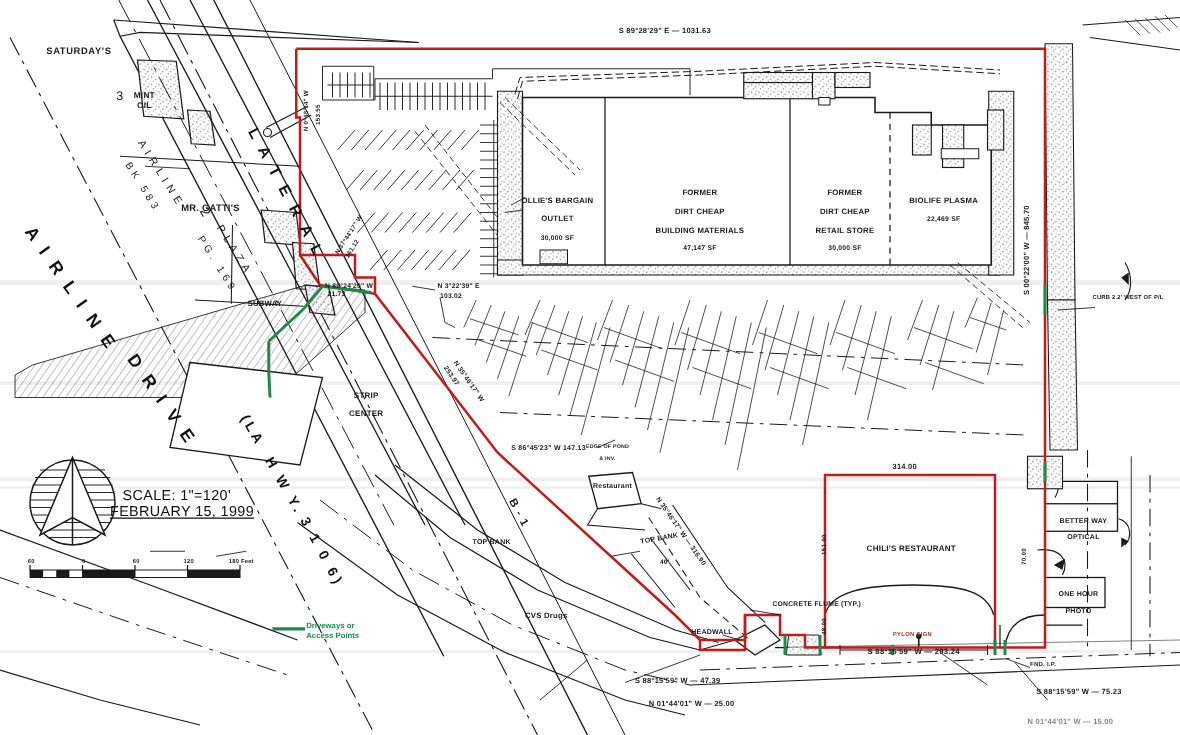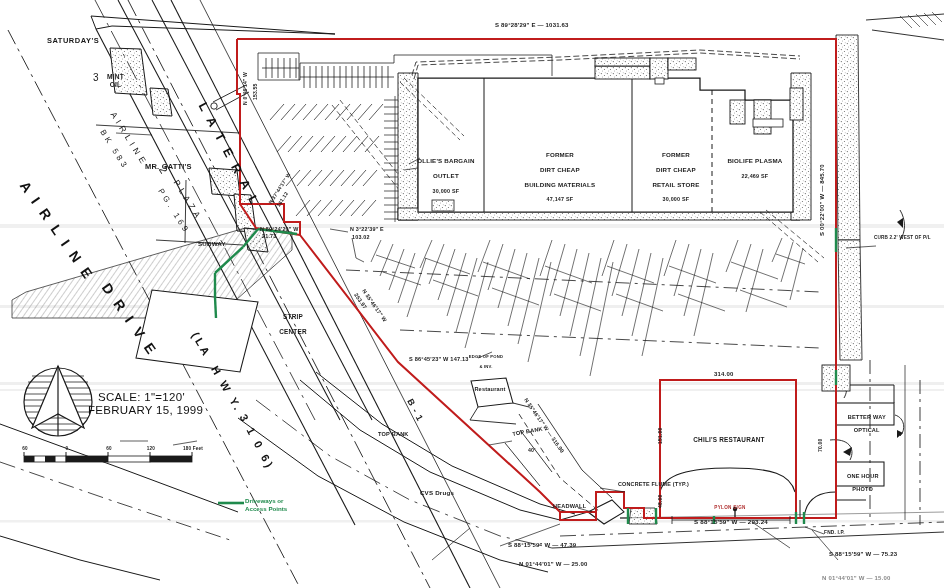--- a/index.html
+++ b/index.html
@@ -469,21 +469,21 @@
     <line x1="790" y1="516" x2="790" y2="524"></line>
   </g>
 </svg>
 
 <div class="lbl roadname" style="left:30px;top:178px;font-size:14px;transform:rotate(55deg);transform-origin:0 0;">A I R L I N E</div>
 <div class="lbl roadname" style="left:112px;top:280px;font-size:14px;transform:rotate(55deg);transform-origin:0 0;">D R I V E</div>
 <div class="lbl roadname" style="left:200px;top:330px;font-size:11px;transform:rotate(60deg);transform-origin:0 0;">(LA  H W Y.</div>
 <div class="lbl roadname" style="left:248px;top:412px;font-size:11px;transform:rotate(62deg);transform-origin:0 0;">3 1 0 6)</div>
 <div class="lbl roadname" style="left:208px;top:100px;font-size:12.5px;transform:rotate(62deg);transform-origin:0 0;">L A T E R A L</div>
 
-<div class="lbl small" style="left:47px;top:37px;font-size:7.5px;letter-spacing:.5px;">SATURDAY'S</div>
+<div class="lbl small" style="left:37px;top:37px;font-size:7.5px;letter-spacing:.5px;">SATURDAY'S</div>
 <div class="lbl small" style="left:107px;top:73px;font-size:6.6px;"><span>MINT</span><br><span>OIL</span></div>
 <div class="lbl" style="left:93px;top:72px;font-size:10px;font-weight:normal;">3</div>
 <div class="lbl" style="left:167px;top:164px;font-size:11px;font-weight:normal;transform:rotate(58deg);transform-origin:0 0;">2</div>
 <div class="lbl small" style="left:145px;top:163px;font-size:7.5px;">MR. GATTI'S</div>
 <div class="lbl" style="left:117px;top:110px;font-size:8.5px;font-weight:normal;letter-spacing:1px;transform:rotate(58deg);transform-origin:0 0;">A I R L I N E</div>
 <div class="lbl" style="left:180px;top:178px;font-size:8.5px;font-weight:normal;letter-spacing:1px;transform:rotate(58deg);transform-origin:0 0;">P L A Z A</div>
 <div class="lbl" style="left:106px;top:128px;font-size:8px;font-weight:normal;letter-spacing:.5px;transform:rotate(58deg);transform-origin:0 0;">B K   5 8 3</div>
 <div class="lbl" style="left:164px;top:187px;font-size:8px;font-weight:normal;letter-spacing:.5px;transform:rotate(58deg);transform-origin:0 0;">P G .   1 6 9</div>
 <div class="lbl small" style="left:198px;top:240px;font-size:6.2px;">SUBWAY</div>
 
@@ -557,21 +557,21 @@
 <div class="lbl bearing" style="left:519px;top:561px;font-size:6px;">N 01°44'01"  W  —  25.00</div>
 <div class="lbl bearing" style="left:672px;top:518px;font-size:6.2px;width:118px;">S 88°15'59"  W  —  293.24</div>
 <div class="lbl bearing" style="left:829px;top:551px;font-size:6px;">S 88°15'59"  W  —  75.23</div>
 <div class="lbl bearing" style="left:822px;top:575px;font-size:6px;opacity:.55;">N 01°44'01"  W  —  15.00</div>
 <div class="lbl" style="left:714px;top:371px;font-size:6px;">314.00</div>
 <div class="lbl" style="left:658px;top:444px;font-size:5px;transform:rotate(-90deg);transform-origin:0 0;">151.00</div>
 <div class="lbl" style="left:658px;top:508px;font-size:5px;transform:rotate(-90deg);transform-origin:0 0;">48.00</div>
 <div class="lbl" style="left:818px;top:452px;font-size:5px;transform:rotate(-90deg);transform-origin:0 0;">70.00</div>
 
 <div class="lbl scaletxt" style="left:98px;top:391px;text-align:left;white-space:nowrap;">SCALE:  1"=120'</div>
-<div class="lbl scaletxt" style="left:88px;top:404px;text-align:center;white-space:nowrap;">FEBRUARY 15, 1999</div>
+<div class="lbl scaletxt" style="left:88px;top:404px;text-align:center;white-space:nowrap;text-decoration:underline;">FEBRUARY 15, 1999</div>
 
 <div class="lbl tiny" style="left:18px;top:446px;width:14px;font-size:4.6px;">60</div>
 <div class="lbl tiny" style="left:60px;top:446px;width:14px;font-size:4.6px;">0</div>
 <div class="lbl tiny" style="left:102px;top:446px;width:14px;font-size:4.6px;">60</div>
 <div class="lbl tiny" style="left:143px;top:446px;width:16px;font-size:4.6px;">120</div>
 <div class="lbl tiny" style="left:176px;top:446px;width:34px;font-size:4.6px;">180 Feet</div>
 
 <div class="legendtxt" style="position:absolute;left:245px;top:497px;">
   <span>Driveways or</span><br>
   <span>Access Points</span>

